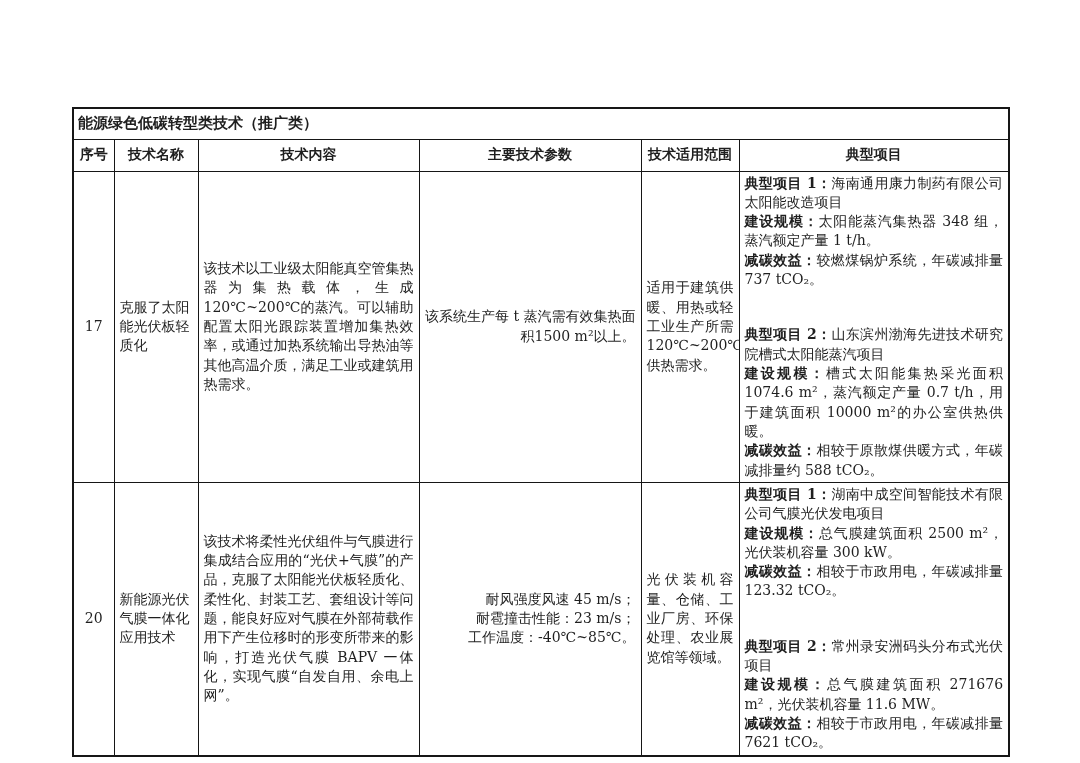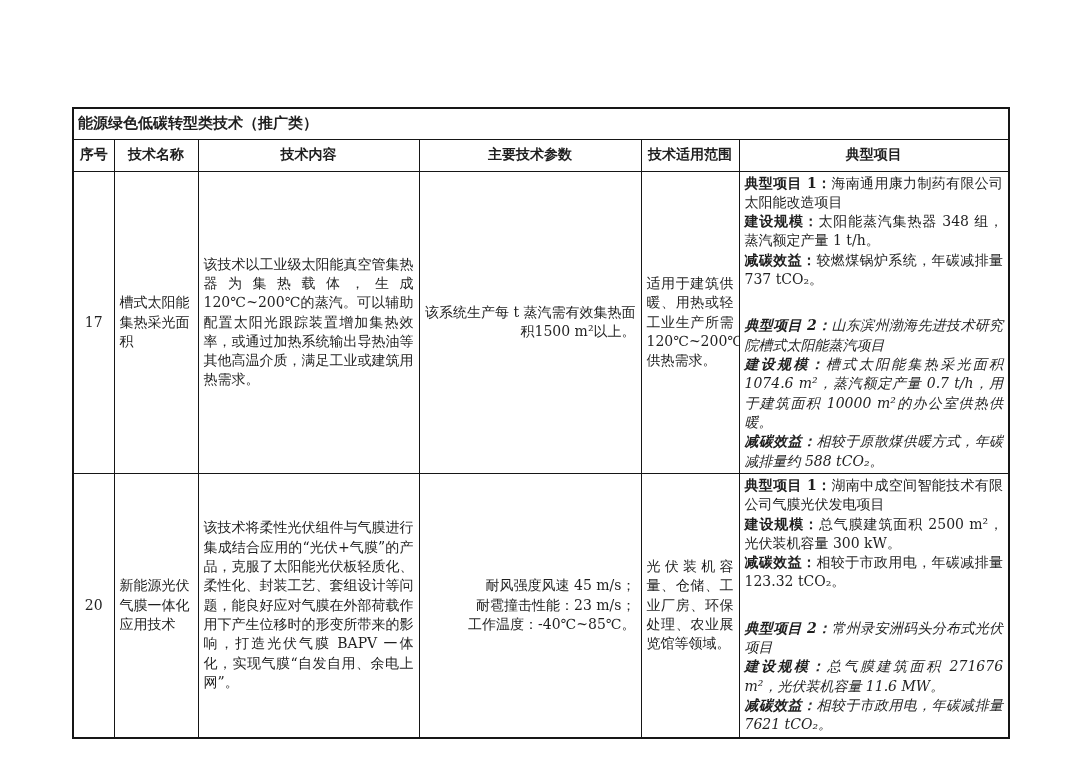--- a/index.html
+++ b/index.html
@@ -45,21 +45,21 @@
     vertical-align: middle;
     font-weight: bold;
     font-size: 14px;
   }
   .cell-serial  { text-align: center;  vertical-align: middle; }
   .cell-name    { text-align: left;    vertical-align: middle; padding: 2px 4px; }
   .cell-content { text-align: justify; vertical-align: middle; }
   .cell-params  { text-align: right;    vertical-align: middle; white-space: pre-line; }
   .cell-scope   { text-align: justify; vertical-align: middle; padding: 2px 4px; }
   .cell-projects{ text-align: justify; vertical-align: top; padding: 3px 5px; }
-  .project + .project { margin-top: 27px; font-style: italic; }
+  .project + .project { margin-top: 36px; }
   .project p { margin: 0; }
   .lbl { font-weight: bold; }
   .page-footer {
     position: absolute;
     left: 0; top: 657px;
     width: 100%;
     text-align: center;
     font-size: 15px;
     color: #3a3a3a;
   }
@@ -87,21 +87,21 @@
         <th>序号</th>
         <th>技术名称</th>
         <th>技术内容</th>
         <th>主要技术参数</th>
         <th>技术适用范围</th>
         <th>典型项目</th>
       </tr>
 
       <tr style="height:250px;">
         <td class="cell-serial">17</td>
-        <td class="cell-name">槽式太阳能集热采光面积</td>
+        <td class="cell-name">克服了太阳能光伏板轻质化</td>
         <td class="cell-content">该技术以工业级太阳能真空管集热器为集热载体，生成 120℃~200℃的蒸汽。可以辅助配置太阳光跟踪装置增加集热效率，或通过加热系统输出导热油等其他高温介质，满足工业或建筑用热需求。</td>
         <td class="cell-params">该系统生产每 t 蒸汽需有效集热面积1500 m²以上。</td>
         <td class="cell-scope">适用于建筑供暖、用热或轻工业生产所需120℃~200℃供热需求。</td>
         <td class="cell-projects">
           <div class="project">
             <p><span class="lbl">典型项目 1：</span><span>海南通用康力制药有限公司太阳能改造项目</span></p>
             <p><span class="lbl">建设规模：</span><span>太阳能蒸汽集热器 348 组，蒸汽额定产量 1 t/h。</span></p>
             <p><span class="lbl">减碳效益：</span><span>较燃煤锅炉系统，年碳减排量 737 tCO₂。</span></p>
           </div>
           <div class="project">

